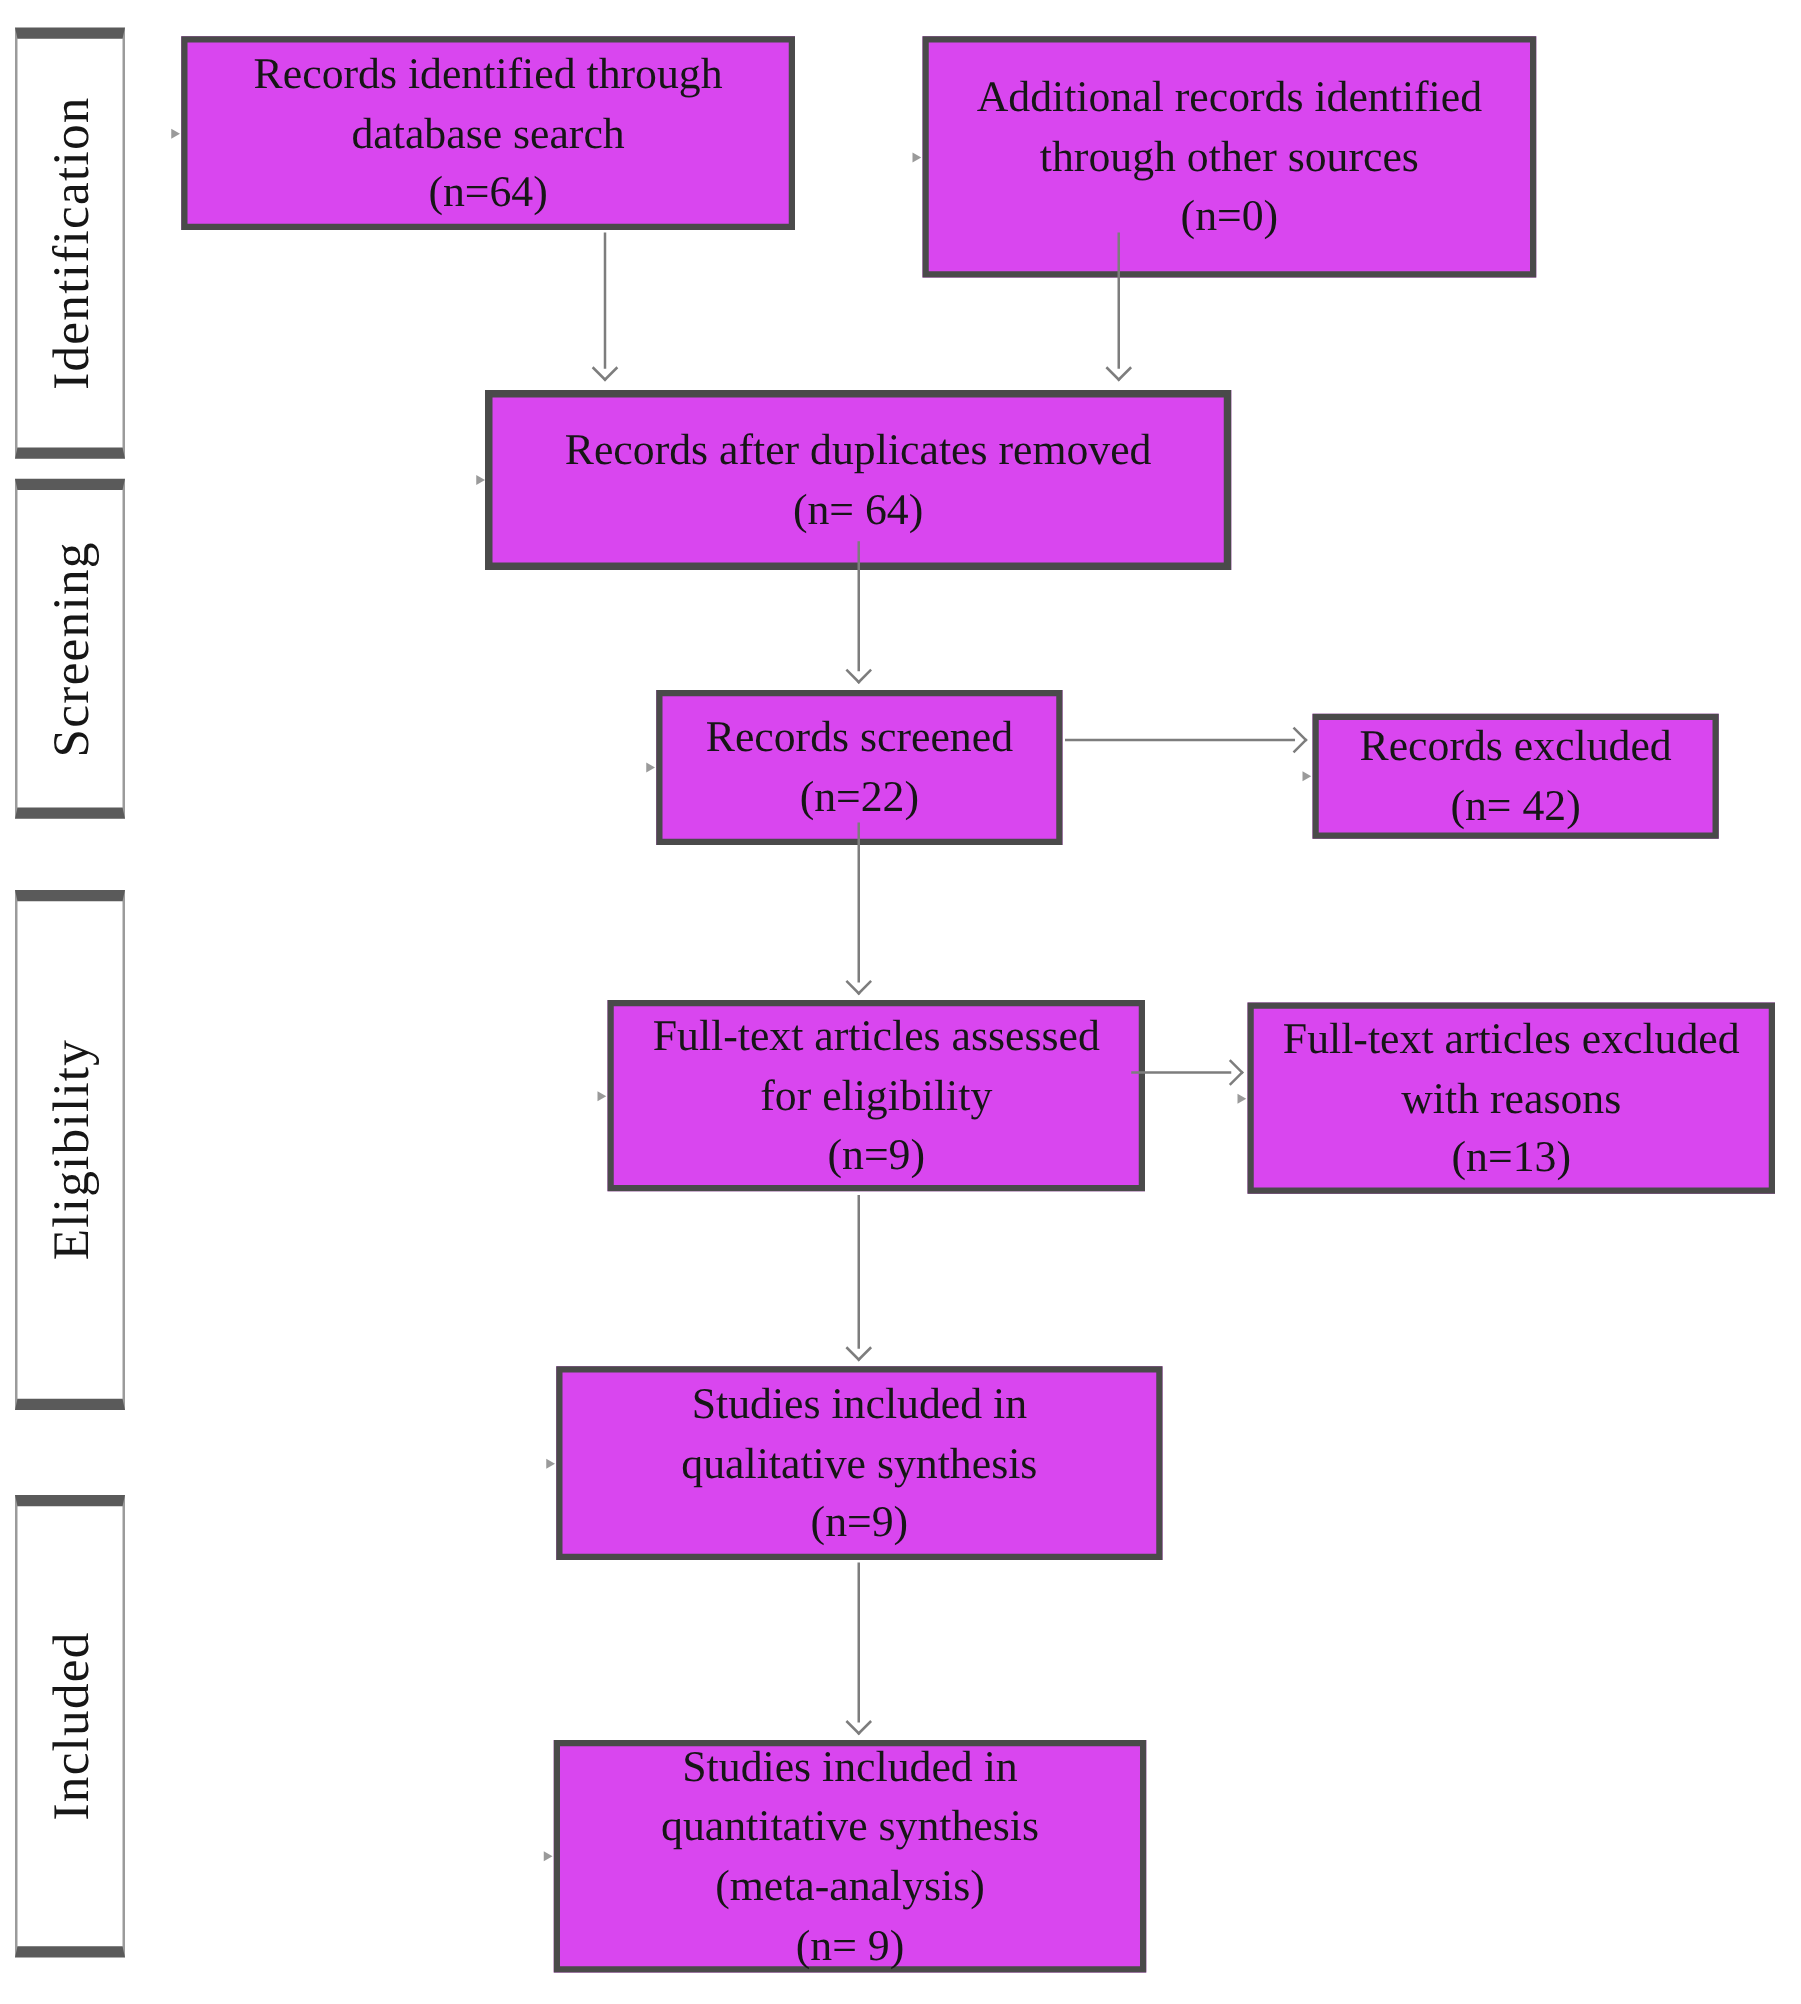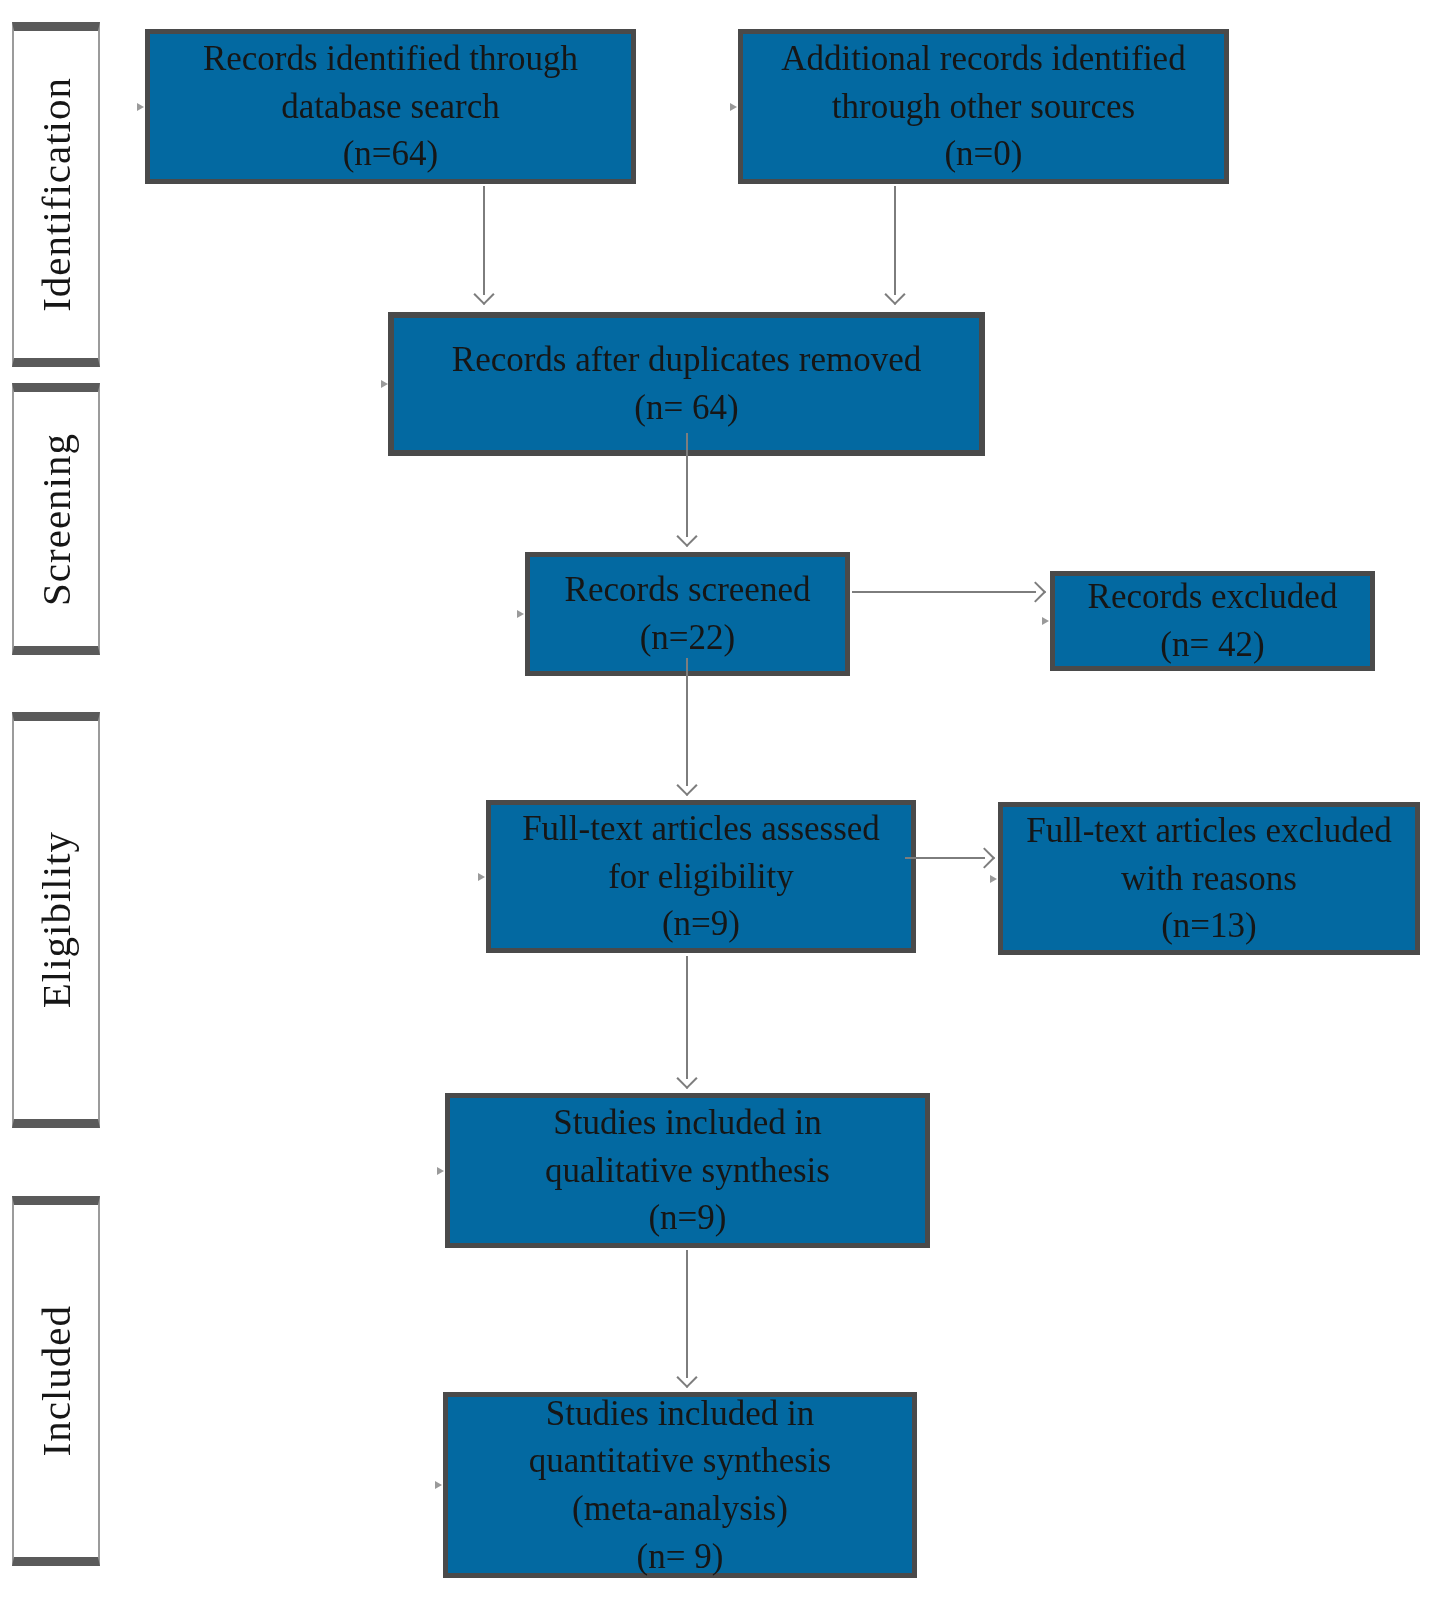--- a/index.html
+++ b/index.html
@@ -9,21 +9,21 @@
     background:#ffffff;
     font-family:"Liberation Serif","DejaVu Serif",serif;
     color:#161616;
     overflow:hidden;
   }
   
   .flow-box{
     position:absolute;
     box-sizing:border-box;
     border:5px solid #4a4a4a;
-    background:#0369a1;
+    background:#d946ef;
     display:flex;align-items:center;justify-content:center;
     text-align:center;
   }
   .flow-box.thick{border-width:6px;}
   .flow-box .box-text{
     white-space:pre-line;
     font-size:35px;
     line-height:1.36;
     color:#161616;
   }
@@ -98,21 +98,21 @@
   </div>
   <div class="stage-box" style="top:1196px;height:370px;">
     <span class="stage-text">Included</span>
   </div>
 
   <div class="flow-box" style="left:145px;top:29px;width:491px;height:155px;">
     <span class="box-text">Records identified through
 database search
 (n=64)</span>
   </div>
-  <div class="flow-box" style="left:738px;top:29px;width:491px;height:155px;justify-content:center;">
+  <div class="flow-box" style="left:738px;top:29px;width:491px;height:193px;justify-content:center;">
     <span class="box-text">Additional records identified
 through other sources
 (n=0)</span>
   </div>
 
   <div class="flow-box thick" style="left:388px;top:312px;width:597px;height:144px;">
     <span class="box-text">Records after duplicates removed
 (n= 64)</span>
   </div>
 

